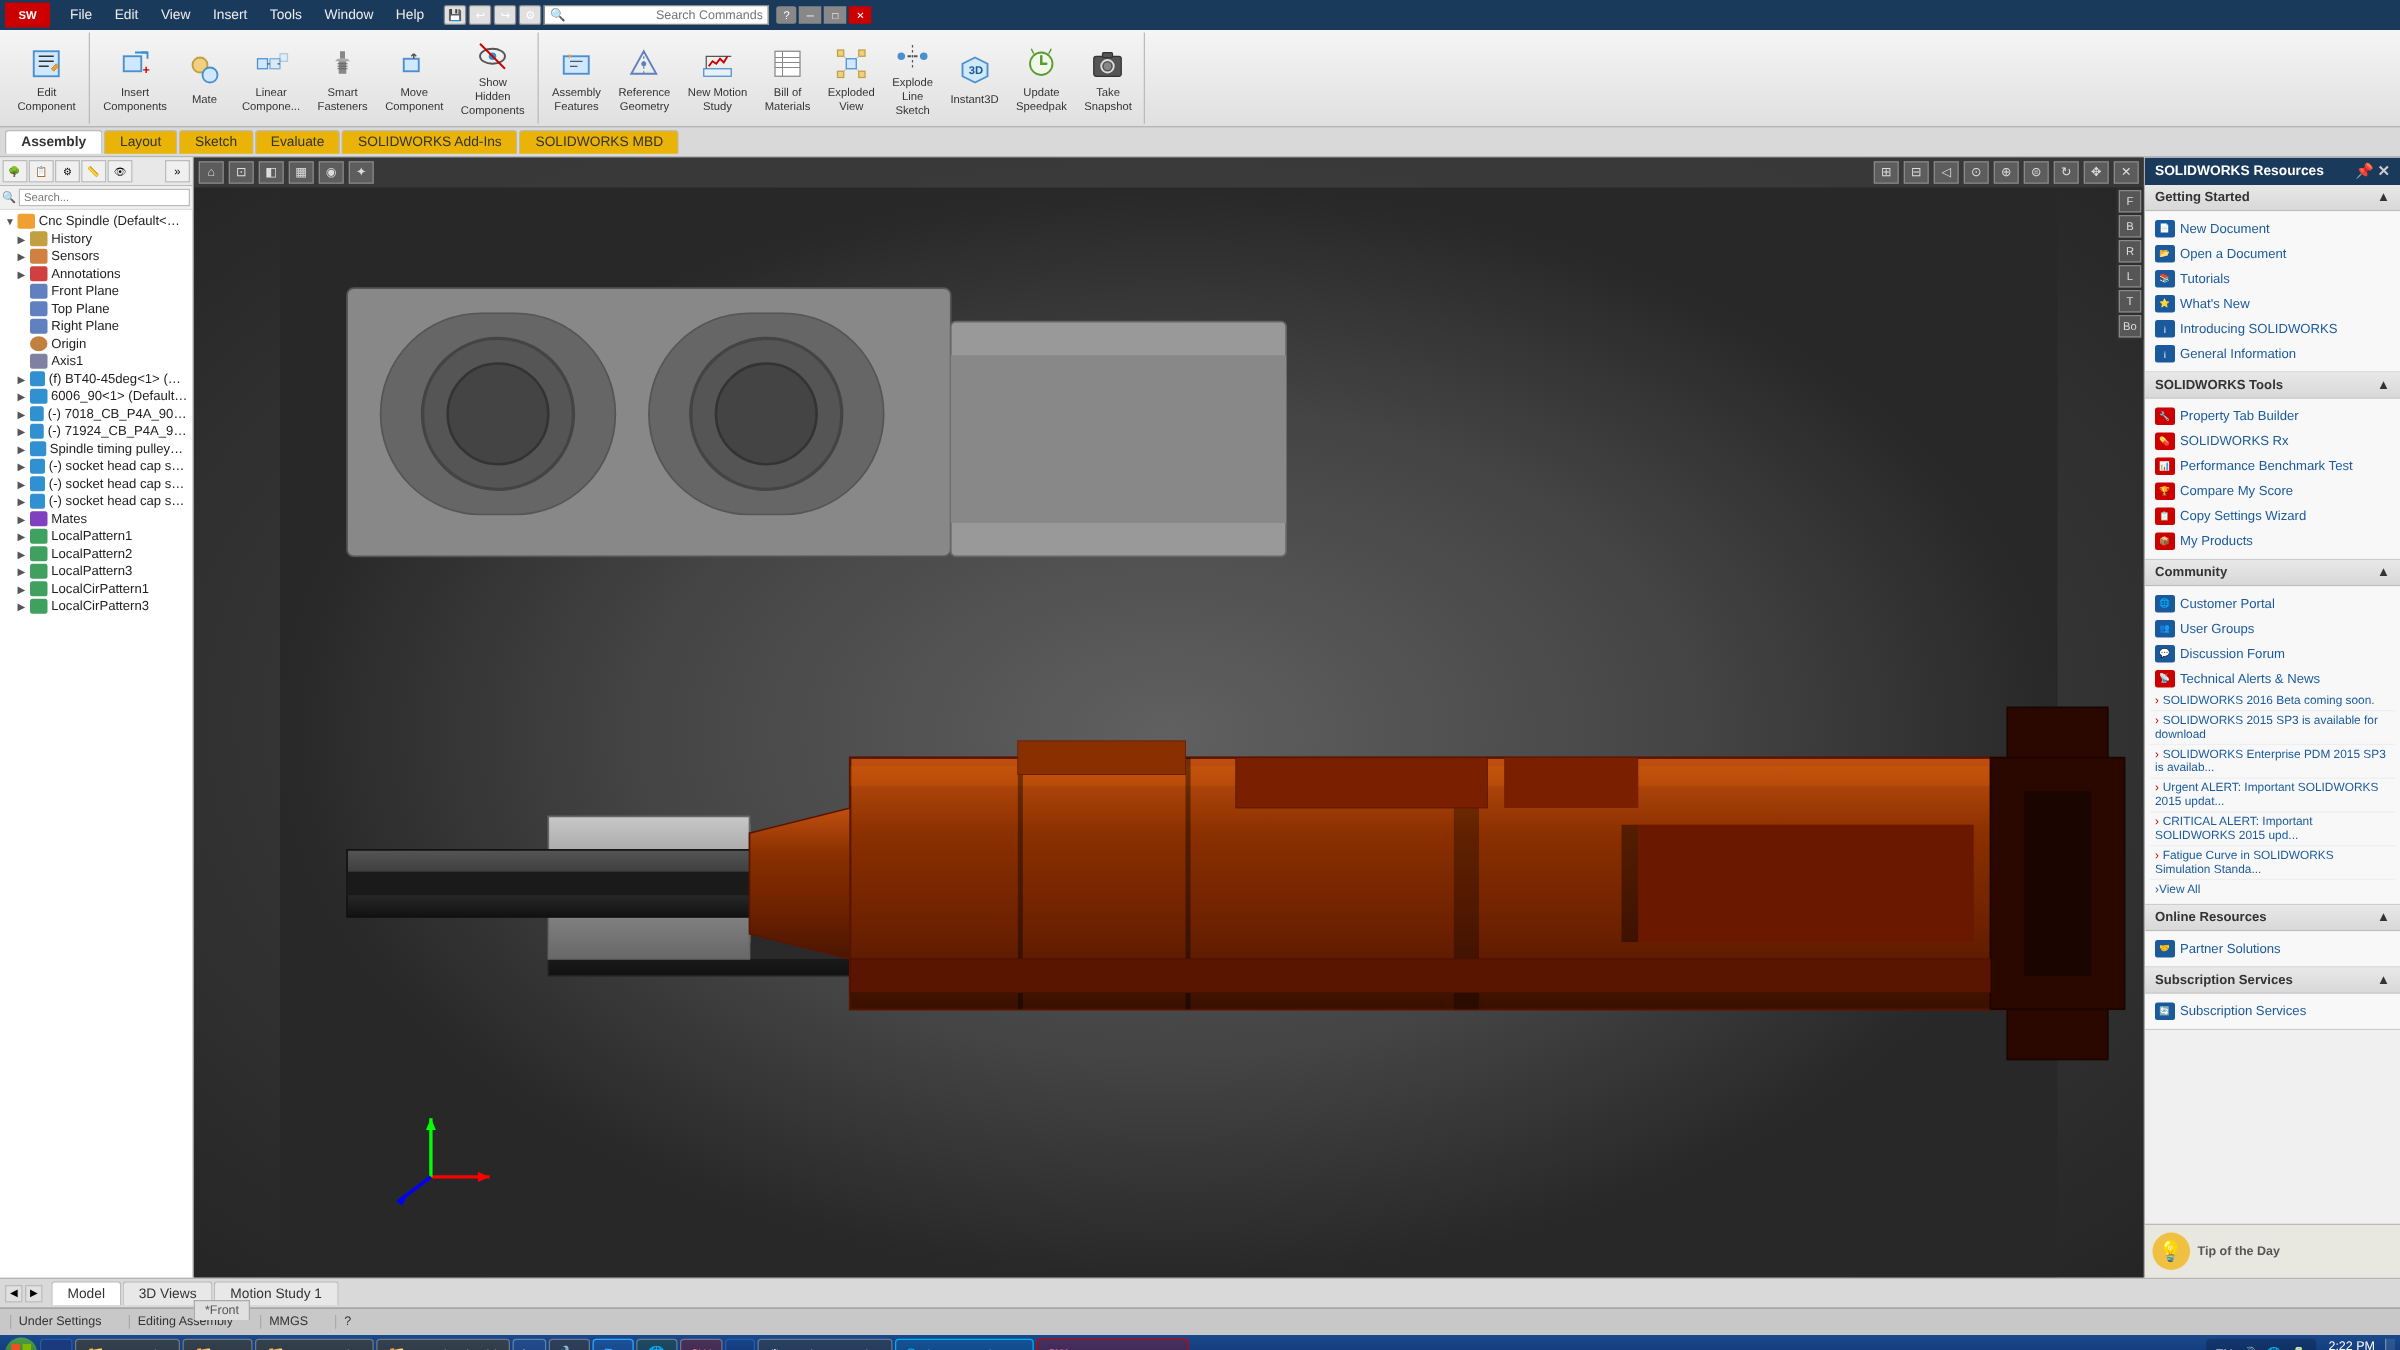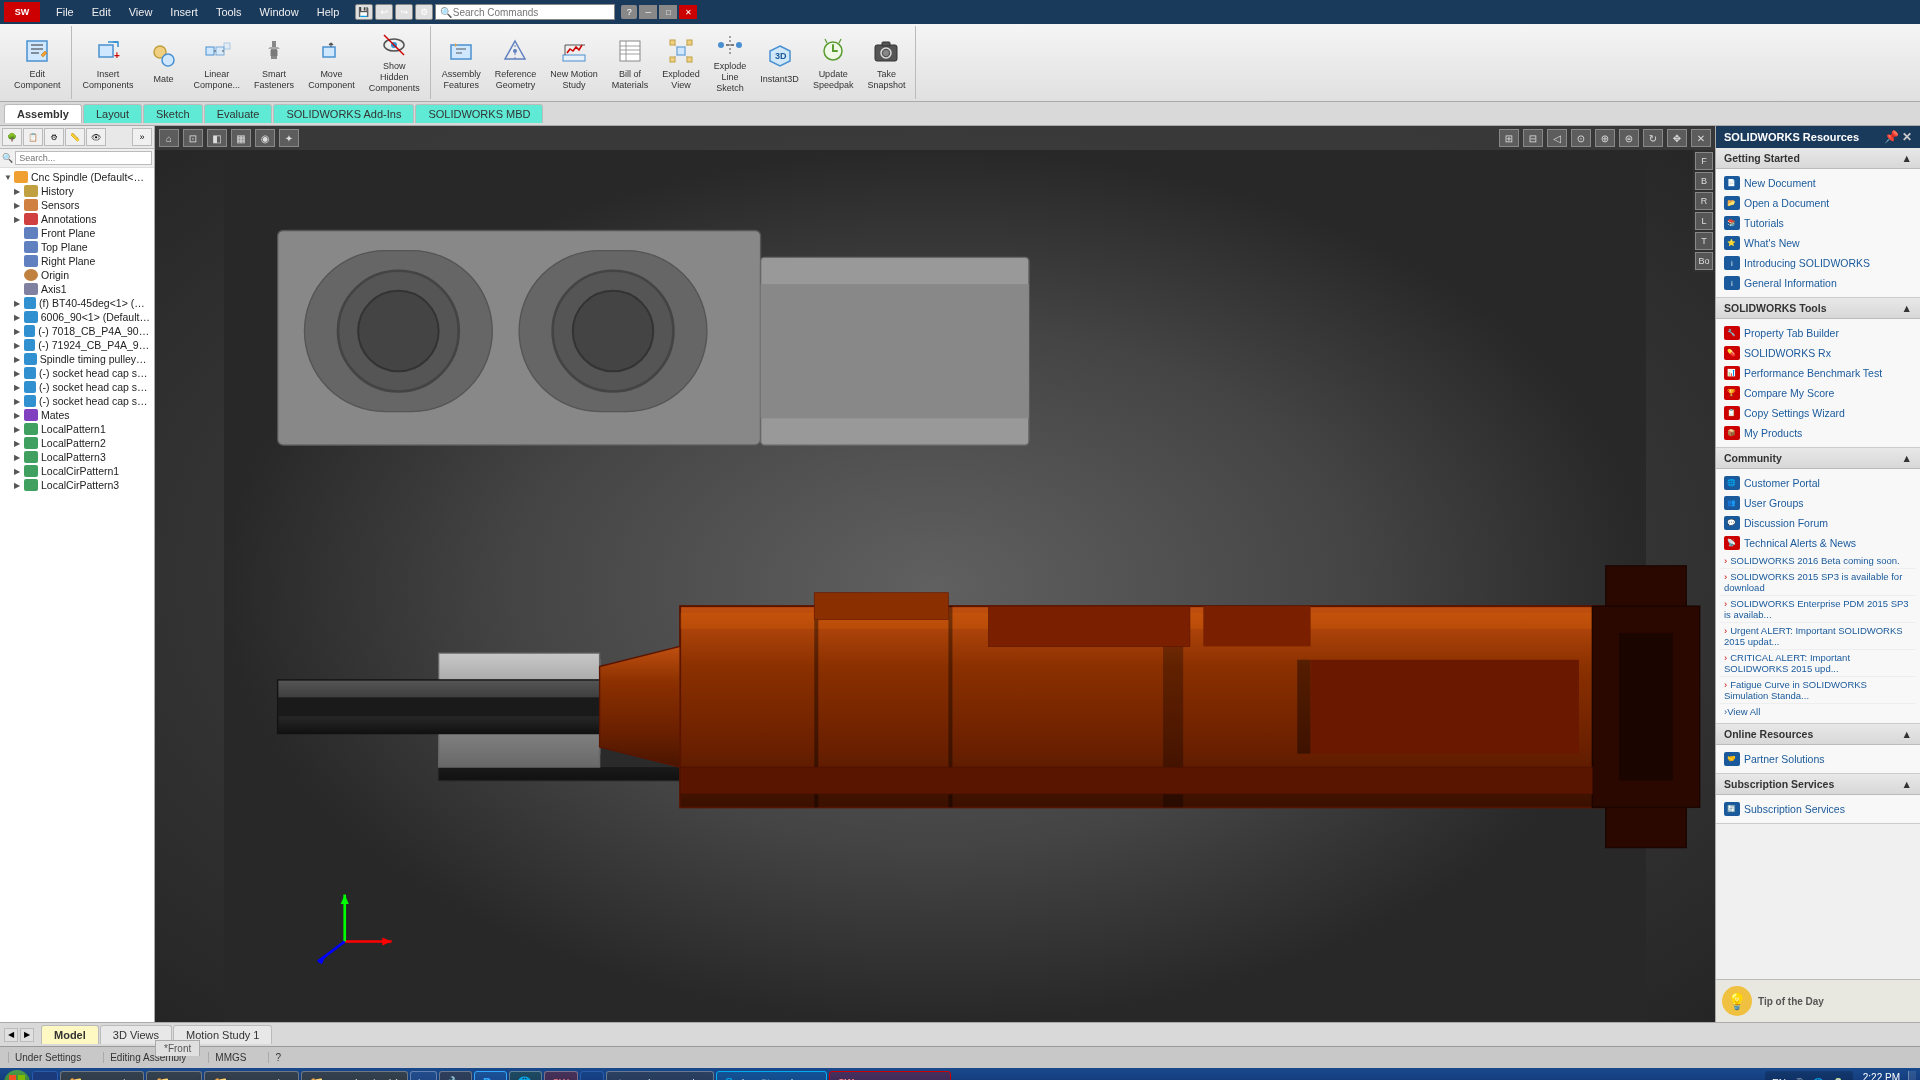--- a/index.html
+++ b/index.html
@@ -4,33 +4,33 @@
   <style>
     * { margin: 0; padding: 0; box-sizing: border-box; }
     body { width: 1920px; height: 1080px; overflow: hidden; font-family: 'Segoe UI', Arial, sans-serif; font-size: 11px; background: #d4d0c8; }
 
     
     #menubar { display: flex; align-items: center; background: #1a3a5c; height: 24px; color: white; padding: 0 4px; gap: 2px; }
     #menubar .logo { width: 36px; height: 20px; background: #c00; display: flex; align-items: center; justify-content: center; color: white; font-weight: bold; font-size: 9px; margin-right: 6px; }
     #menubar .menu-item { padding: 2px 8px; font-size: 11px; cursor: pointer; color: #eee; }
     #menubar .title-center { flex: 1; text-align: center; font-size: 12px; color: #ddd; }
     #menubar .search-area { display: flex; align-items: center; background: #fff; border: 1px solid #888; width: 180px; height: 16px; padding: 0 4px; margin-right: 4px; }
-    #menubar .search-area input { border: none; outline: none; font-size: 10px; width: 100%; }
+    #menubar .search-area input { border: none; outline: none; font-size: 10px; width: 100%; text-align: right; }
     #menubar .win-btn { width: 18px; height: 14px; background: #888; display: flex; align-items: center; justify-content: center; font-size: 8px; color: white; cursor: pointer; }
 
     
     #toolbar { display: flex; align-items: stretch; background: linear-gradient(to bottom, #f5f5f5, #e0e0e0); height: 78px; border-bottom: 1px solid #aaa; padding: 2px 4px; gap: 1px; }
     .toolbar-group { display: flex; align-items: center; border-right: 1px solid #bbb; padding: 2px 4px; gap: 2px; }
     .toolbar-btn { display: flex; flex-direction: column; align-items: center; justify-content: center; padding: 3px 5px; cursor: pointer; min-width: 44px; height: 68px; border: 1px solid transparent; border-radius: 3px; }
     .toolbar-btn .icon-area { width: 32px; height: 32px; display: flex; align-items: center; justify-content: center; }
     .toolbar-btn .btn-label { font-size: 9px; color: #333; text-align: center; margin-top: 2px; line-height: 1.2; max-width: 55px; }
 
     
     #tabs-area { display: flex; align-items: center; background: #d9d9d9; height: 24px; border-bottom: 1px solid #aaa; padding: 0 4px; gap: 1px; }
-    .main-tab { padding: 3px 12px; font-size: 11px; cursor: pointer; background: #5eead4; border: 1px solid #bbb; border-bottom: none; border-radius: 3px 3px 0 0; color: #333; }
+    .main-tab { padding: 3px 12px; font-size: 11px; cursor: pointer; background: #eab308; border: 1px solid #bbb; border-bottom: none; border-radius: 3px 3px 0 0; color: #333; }
     .main-tab.active { background: #fff; font-weight: bold; }
 
     
     #main-layout { display: flex; width: 1920px; height: calc(1080px - 24px - 78px - 24px - 30px - 28px); }
 
     
     #left-panel { width: 155px; background: #fff; border-right: 1px solid #aaa; display: flex; flex-direction: column; overflow: hidden; }
     #left-panel-toolbar { display: flex; align-items: center; background: #e8e8e8; border-bottom: 1px solid #bbb; padding: 2px; gap: 1px; flex-wrap: wrap; }
     .lp-btn { width: 20px; height: 18px; background: #f0f0f0; border: 1px solid #bbb; display: flex; align-items: center; justify-content: center; cursor: pointer; font-size: 9px; }
     #feature-tree { flex: 1; overflow-y: auto; overflow-x: hidden; padding: 2px; }
@@ -58,21 +58,21 @@
     .panel-section-header { display: flex; align-items: center; justify-content: space-between; background: linear-gradient(to bottom, #e8e8e8, #d8d8d8); padding: 4px 8px; cursor: pointer; font-size: 10.5px; font-weight: bold; color: #333; border-bottom: 1px solid #bbb; }
     .panel-section-content { padding: 4px 4px; background: #f8f8f8; }
     .panel-link { display: flex; align-items: center; padding: 3px 4px; cursor: pointer; color: #1a5a9c; font-size: 10.5px; }
     .panel-link-icon { width: 16px; height: 14px; margin-right: 4px; background: #1a5a9c; border-radius: 2px; display: flex; align-items: center; justify-content: center; color: white; font-size: 7px; flex-shrink: 0; }
     .news-item { padding: 2px 4px; font-size: 9.5px; color: #1a5a9c; cursor: pointer; border-bottom: 1px solid #eee; }
     .news-icon { color: #c00; margin-right: 3px; }
 
     
     #bottom-tabs { display: flex; align-items: center; background: #d9d9d9; height: 24px; border-top: 1px solid #aaa; padding: 0 4px; gap: 1px; }
     .bottom-tab { padding: 3px 12px; font-size: 11px; cursor: pointer; background: #e8e8e8; border: 1px solid #bbb; border-bottom: none; border-radius: 3px 3px 0 0; color: #333; }
-    .bottom-tab.active { background: #fef9c3; font-weight: bold; }
+    .bottom-tab.active { background: #ffffff; font-weight: normal; }
 
     
     #statusbar { display: flex; align-items: center; background: #c8c8c8; height: 22px; border-top: 1px solid #999; padding: 0 8px; gap: 12px; font-size: 10px; color: #333; }
     #statusbar .status-left { flex: 1; }
     #statusbar .status-right { display: flex; gap: 16px; align-items: center; }
     #statusbar .status-item { padding: 0 6px; border-left: 1px solid #aaa; }
 
     
     #taskbar { display: flex; align-items: center; background: linear-gradient(to bottom, #1a4a8c, #0a2a6c); height: 30px; padding: 0 4px; gap: 2px; }
     .taskbar-btn { display: flex; align-items: center; gap: 3px; padding: 2px 8px; background: rgba(255,255,255,0.15); border: 1px solid rgba(255,255,255,0.3); border-radius: 3px; color: white; font-size: 10px; cursor: pointer; height: 24px; }

